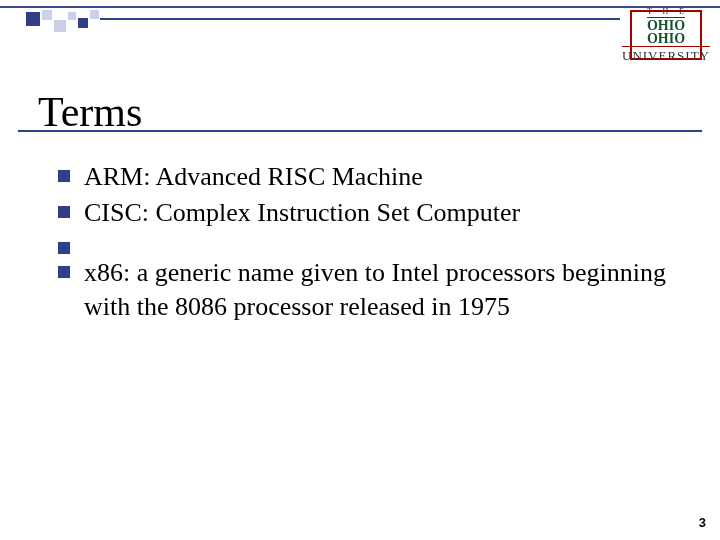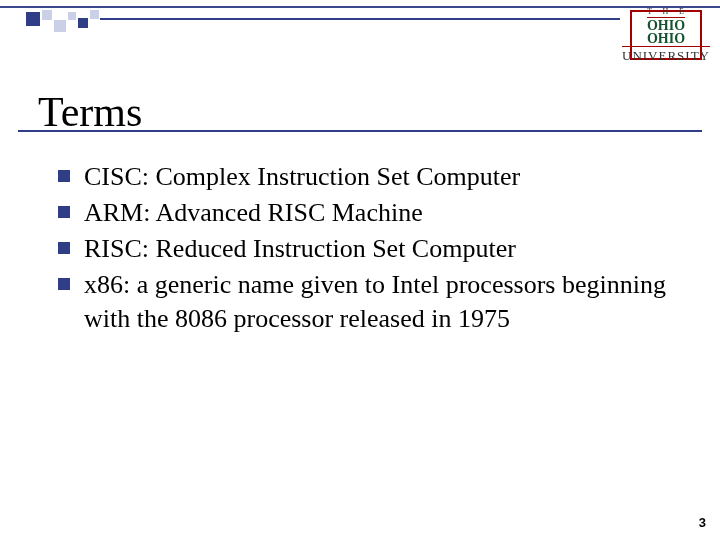--- a/index.html
+++ b/index.html
@@ -46,29 +46,28 @@
     </div>
     <div class="logo-bottom">UNIVERSITY</div>
   </div>
 
   <div class="title">Terms</div>
   <div class="title-underline"></div>
 
   <div class="content">
     <div class="bullet-row">
       <div class="bullet-marker"></div>
+      <div class="bullet-text">ARM: Advanced RISC Machine</div>
+    </div>
+    <div class="bullet-row">
+      <div class="bullet-marker"></div>
       <div class="bullet-text">CISC: Complex Instruction Set Computer</div>
     </div>
     <div class="bullet-row">
       <div class="bullet-marker"></div>
-      <div class="bullet-text">ARM: Advanced RISC Machine</div>
-    </div>
-    <div class="bullet-row">
-      <div class="bullet-marker"></div>
-      <div class="bullet-text">RISC: Reduced Instruction Set Computer</div>
     </div>
     <div class="bullet-row">
       <div class="bullet-marker"></div>
       <div class="bullet-text">x86: a generic name given to Intel processors beginning with the 8086 processor released in 1975</div>
     </div>
   </div>
 
   <div class="pagenum">3</div>
 
 </div>

